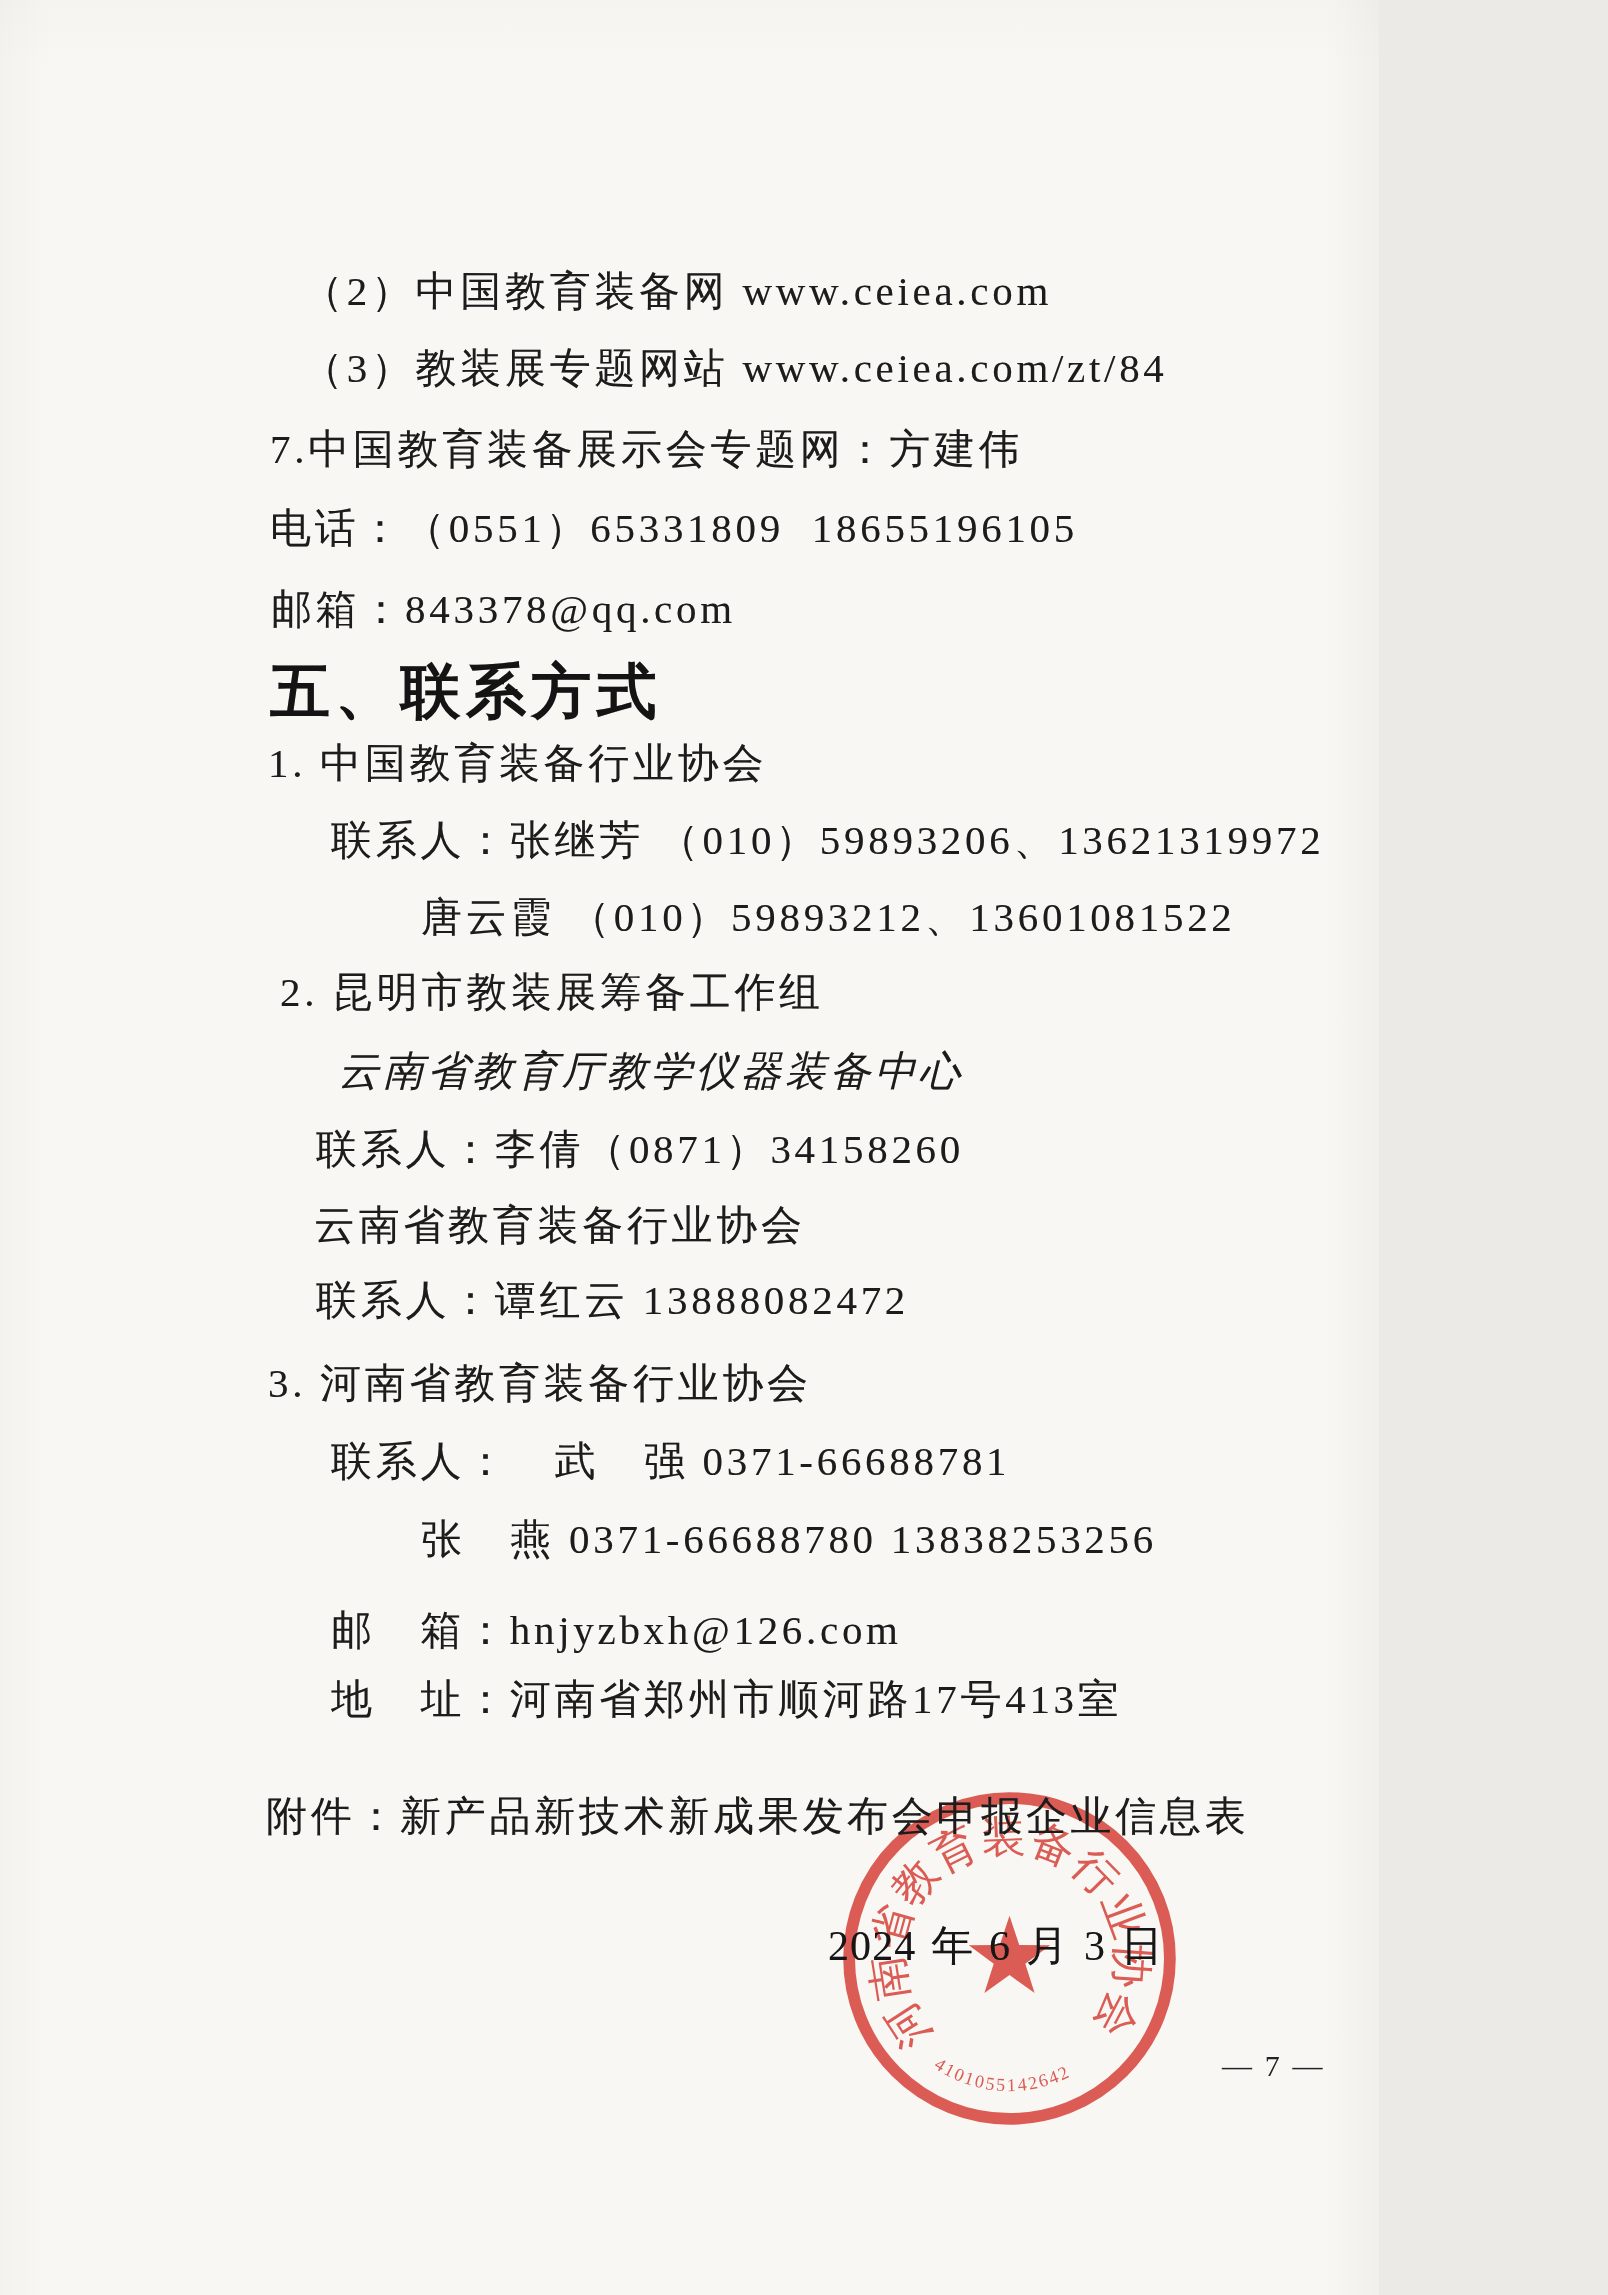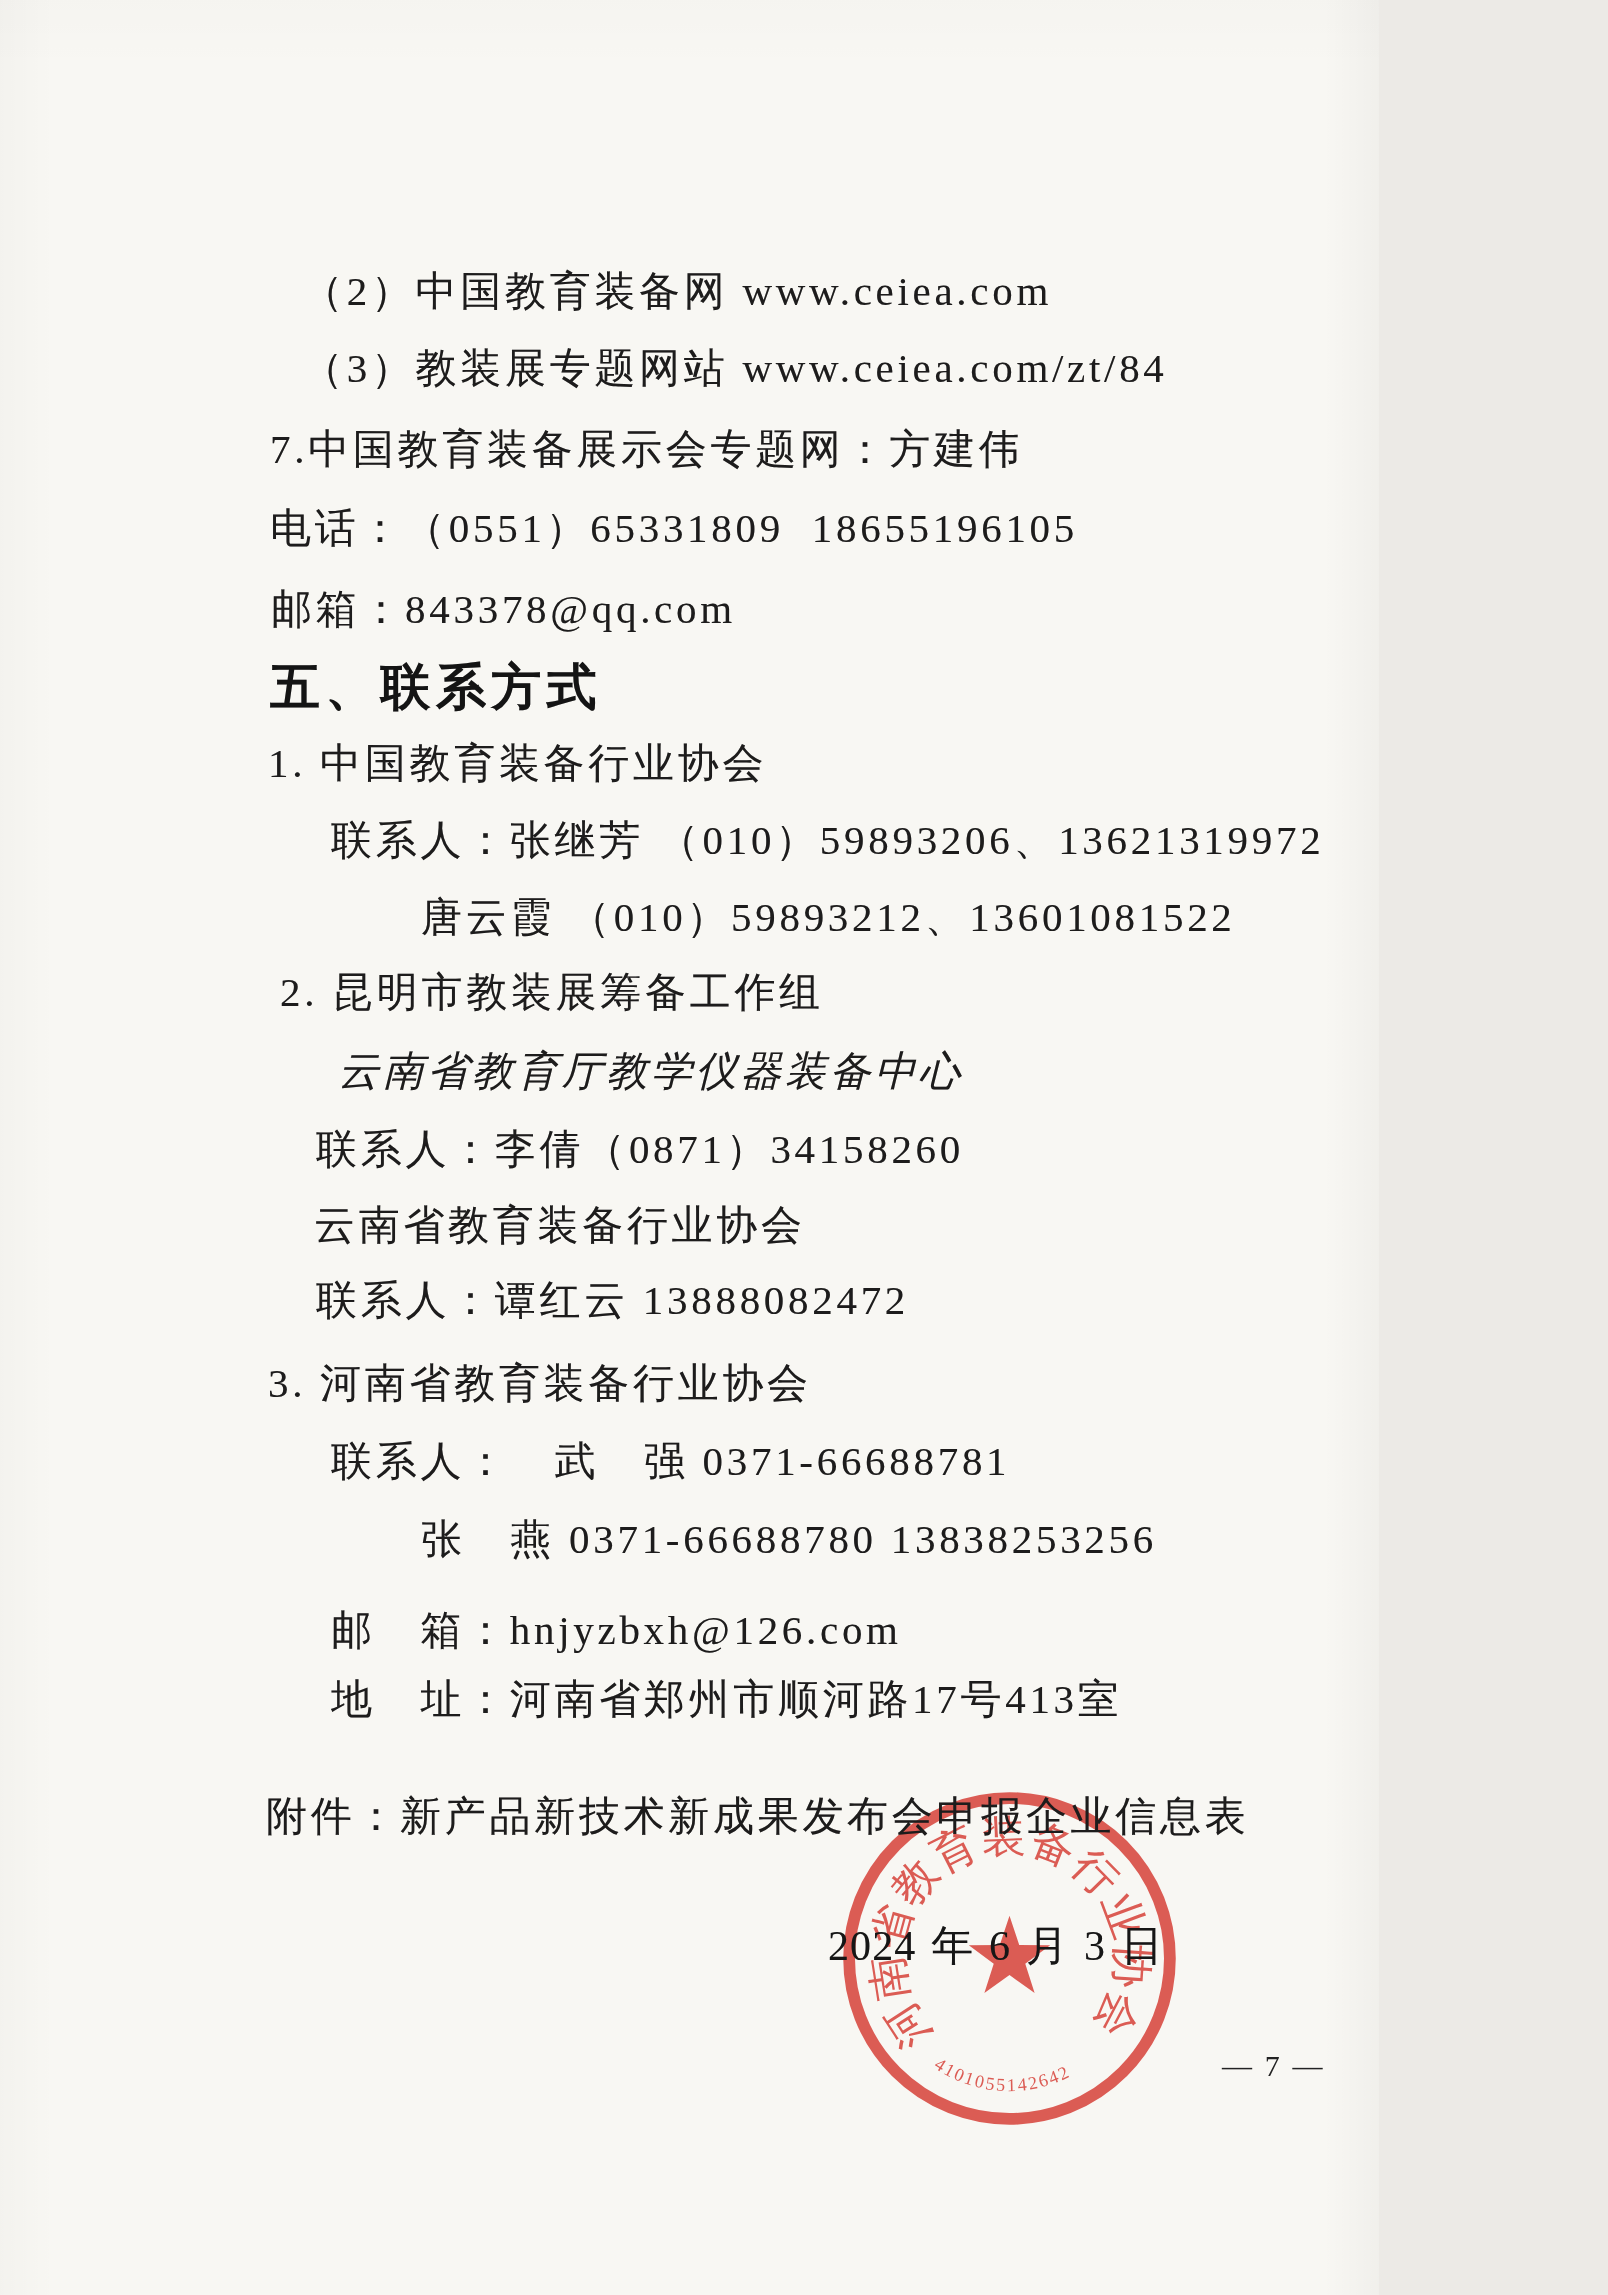--- a/index.html
+++ b/index.html
@@ -29,21 +29,21 @@
     line-height: 1;
     color: #1d1c1c;
     letter-spacing: 3.7px;
     white-space: pre;
     z-index: 3;
     text-shadow: 0 0 0.5px rgba(30,30,30,0.35);
   }
   .hd {
     font-family: "Liberation Sans", "DejaVu Sans", sans-serif;
     font-weight: 700;
-    font-size: 50px;
+    font-size: 60px;
     letter-spacing: 5.3px;
     color: #141414;
     text-align: center;
   }
   .footer-date {
     position: absolute;
     left: 828px; top: 1925px;
     font-size: 42px; line-height: 1;
     letter-spacing: 1.1px; word-spacing: 3.2px;
     color: #161616; white-space: pre;

